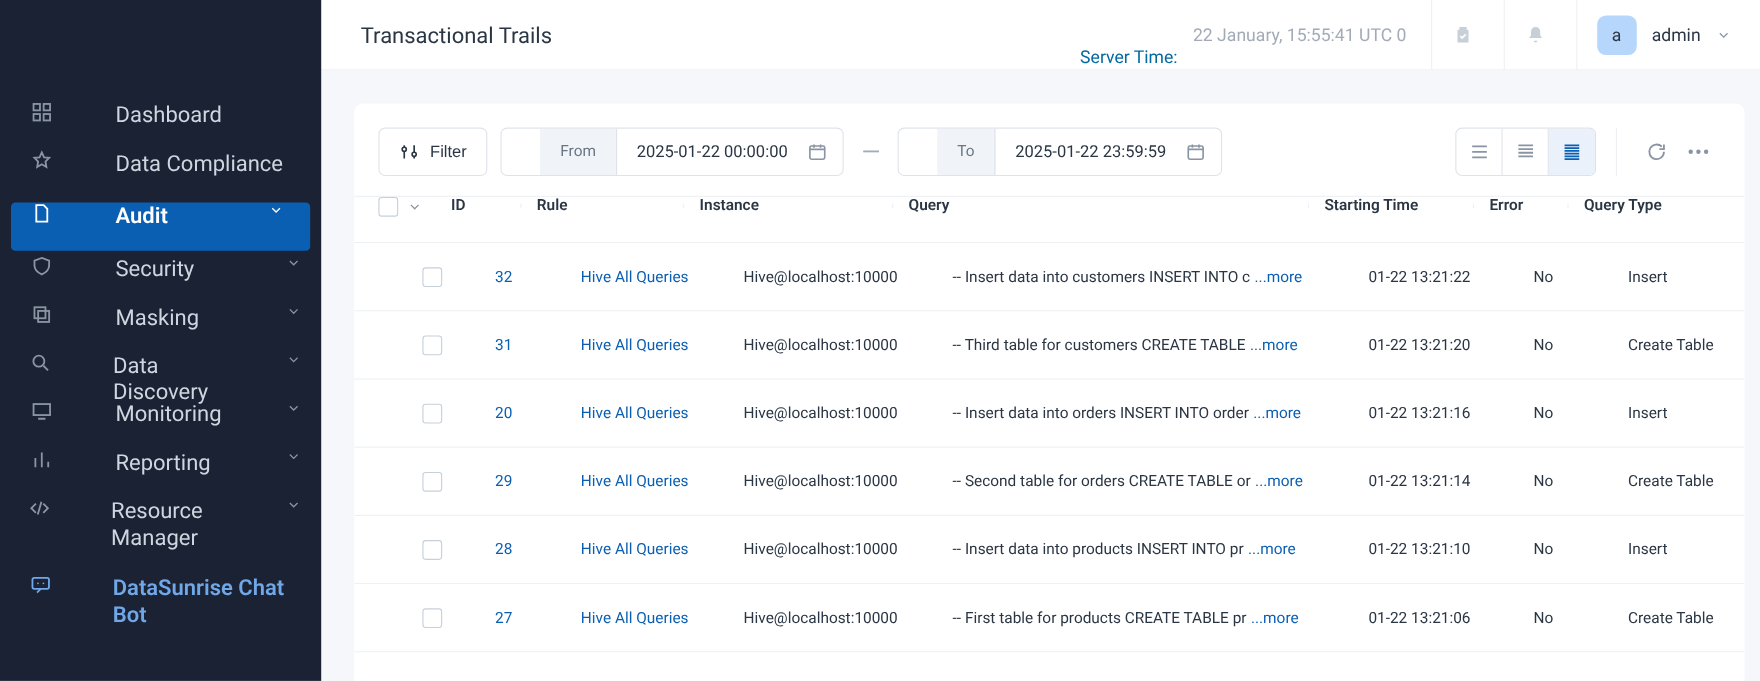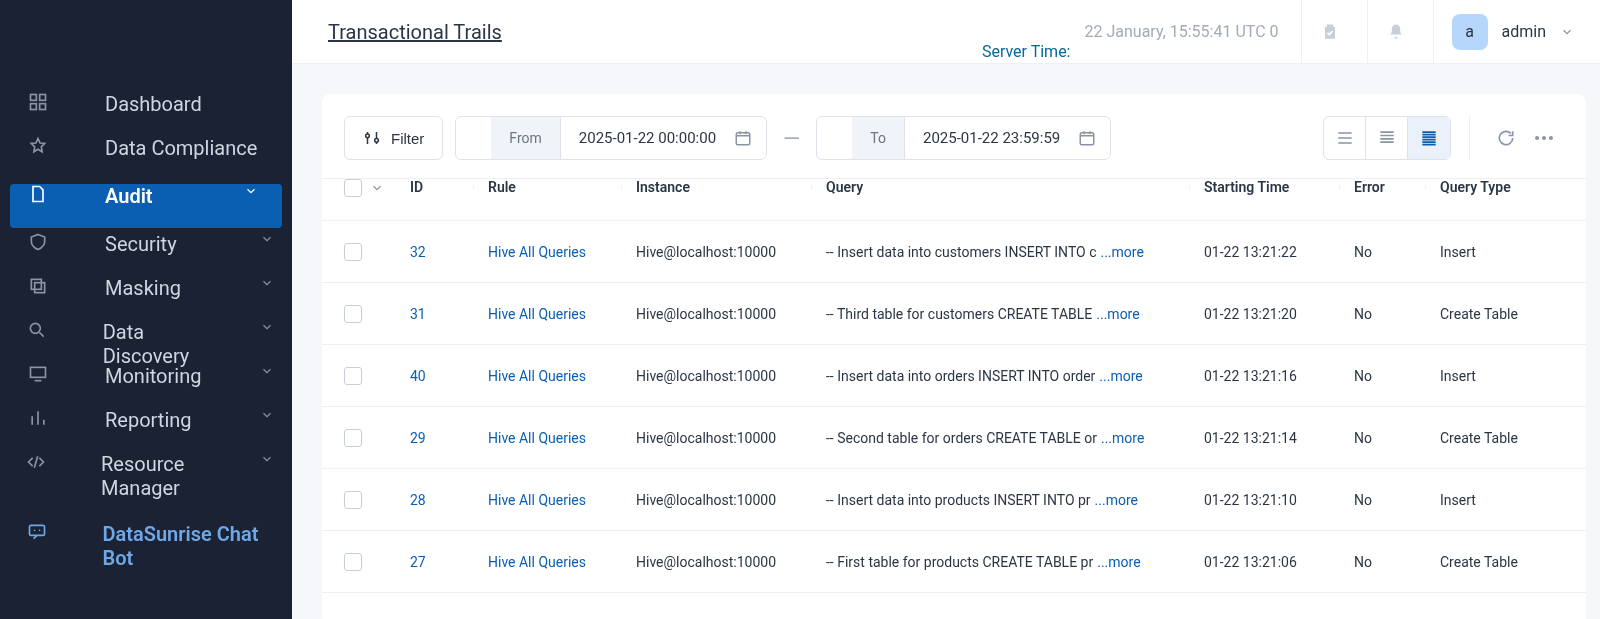--- a/index.html
+++ b/index.html
@@ -7,21 +7,21 @@
   .app { display: flex; height: 100%; }
 
   
   .topbar { position: absolute; top: 0; left: 0; right: 0; height: 64px; background: #fff; display: flex; align-items: center; border-bottom: 1px solid #eef0f3; }
   .logo-box { width: 220px; height: 64px; display: flex; align-items: center; padding-left: 24px; background: #fff; }
   .logo-text { font-size: 24px; font-weight: 700; }
   .logo-data { color: #0b5fb3; }
   .logo-sunrise { color: #f3a81a; }
   .collapse-box { width: 72px; height: 64px; background: #eaf1fb; display: flex; align-items: center; justify-content: center; }
   .page-title-box { flex: 0 0 auto; padding-left: 36px; }
-  .page-title { font-size: 20px; color: #2b3644; text-decoration: underline; }
+  .page-title { font-size: 20px; color: #2b3644; }
   .topbar-right { margin-left: auto; display: flex; align-items: center; padding-right: 26px; gap: 8px; }
   .server-time-label { color: #0369a1; font-size: 16px; margin-right: 6px; margin-top: 40px;}
   .server-time-value { color: #a2abb7; font-size: 16px; margin-right: 14px;}
   .top-icon-box { width: 58px; height: 64px; border-left: 1px solid #eef0f3; display:flex; align-items:center; justify-content:center; }
   .user-box { height: 64px; border-left: 1px solid #eef0f3; display:flex; align-items:center; padding-left: 18px; gap: 14px; }
   .avatar { width: 36px; height: 36px; border-radius: 8px; background: #b7d6fb; color: #2b3644; display:flex; align-items:center; justify-content:center; font-size: 16px; }
   .user-name { font-size: 16px; color: #2b3644; }
 
   
   .sidebar { width: 292px; background: #1a2233; padding-top: 64px; color: #cfd6e0; height: 100%; position: relative; z-index: 1; }
@@ -59,21 +59,21 @@
   .grid-head > div:first-child::after { display:none; }
   .col-check { width: 66px; display:flex; align-items:center; gap:8px; }
   .col-id { width: 64px; }
   .col-rule { width: 148px;  padding-left: 14px;}
   .col-instance { width: 190px;  padding-left: 14px;}
   .col-query { width: 378px; padding-left: 14px;}
   .col-start { width: 150px; padding-left: 14px;}
   .col-error { width: 86px; padding-left: 14px;}
   .col-type { width: 120px; padding-left: 14px;}
 
-  .grid-row { display:flex; align-items:center; height: 62px; border-bottom:1px solid #eef0f3; padding-left: 22px; }
+  .grid-row { display:flex; align-items:center; height: 62px; border-bottom:1px solid #eef0f3; padding-left: 22px; justify-content: flex-end; }
   .grid-row > div { padding-right: 10px; }
   .cell-link { color:#0b5fb3; }
   .cell-text { color:#2b3644; }
   .checkbox { width:18px; height:18px; border:1.5px solid #c7cfd9; border-radius:3px; background:#fff; }
   .query-cell { display:flex; gap:4px; }
   .more-link { color:#0b5fb3; }
 
   svg { display:block; }
 </style>
 </head>
@@ -367,21 +367,21 @@
                 <span class="more-link">...more</span>
               </div>
               <div class="col-start cell-text">01-22 13:21:20</div>
               <div class="col-error cell-text">No</div>
               <div class="col-type cell-text">Create Table</div>
             </div>
             <div class="grid-row">
               <div class="col-check">
                 <div class="checkbox"></div>
               </div>
-              <div class="col-id cell-link">40</div>
+              <div class="col-id cell-link">20</div>
               <div class="col-rule cell-link">Hive All Queries</div>
               <div class="col-instance cell-text">Hive@localhost:10000</div>
               <div class="col-query query-cell">
                 <span class="cell-text">-- Insert data into orders  INSERT INTO order</span>
                 <span class="more-link">...more</span>
               </div>
               <div class="col-start cell-text">01-22 13:21:16</div>
               <div class="col-error cell-text">No</div>
               <div class="col-type cell-text">Insert</div>
             </div>

